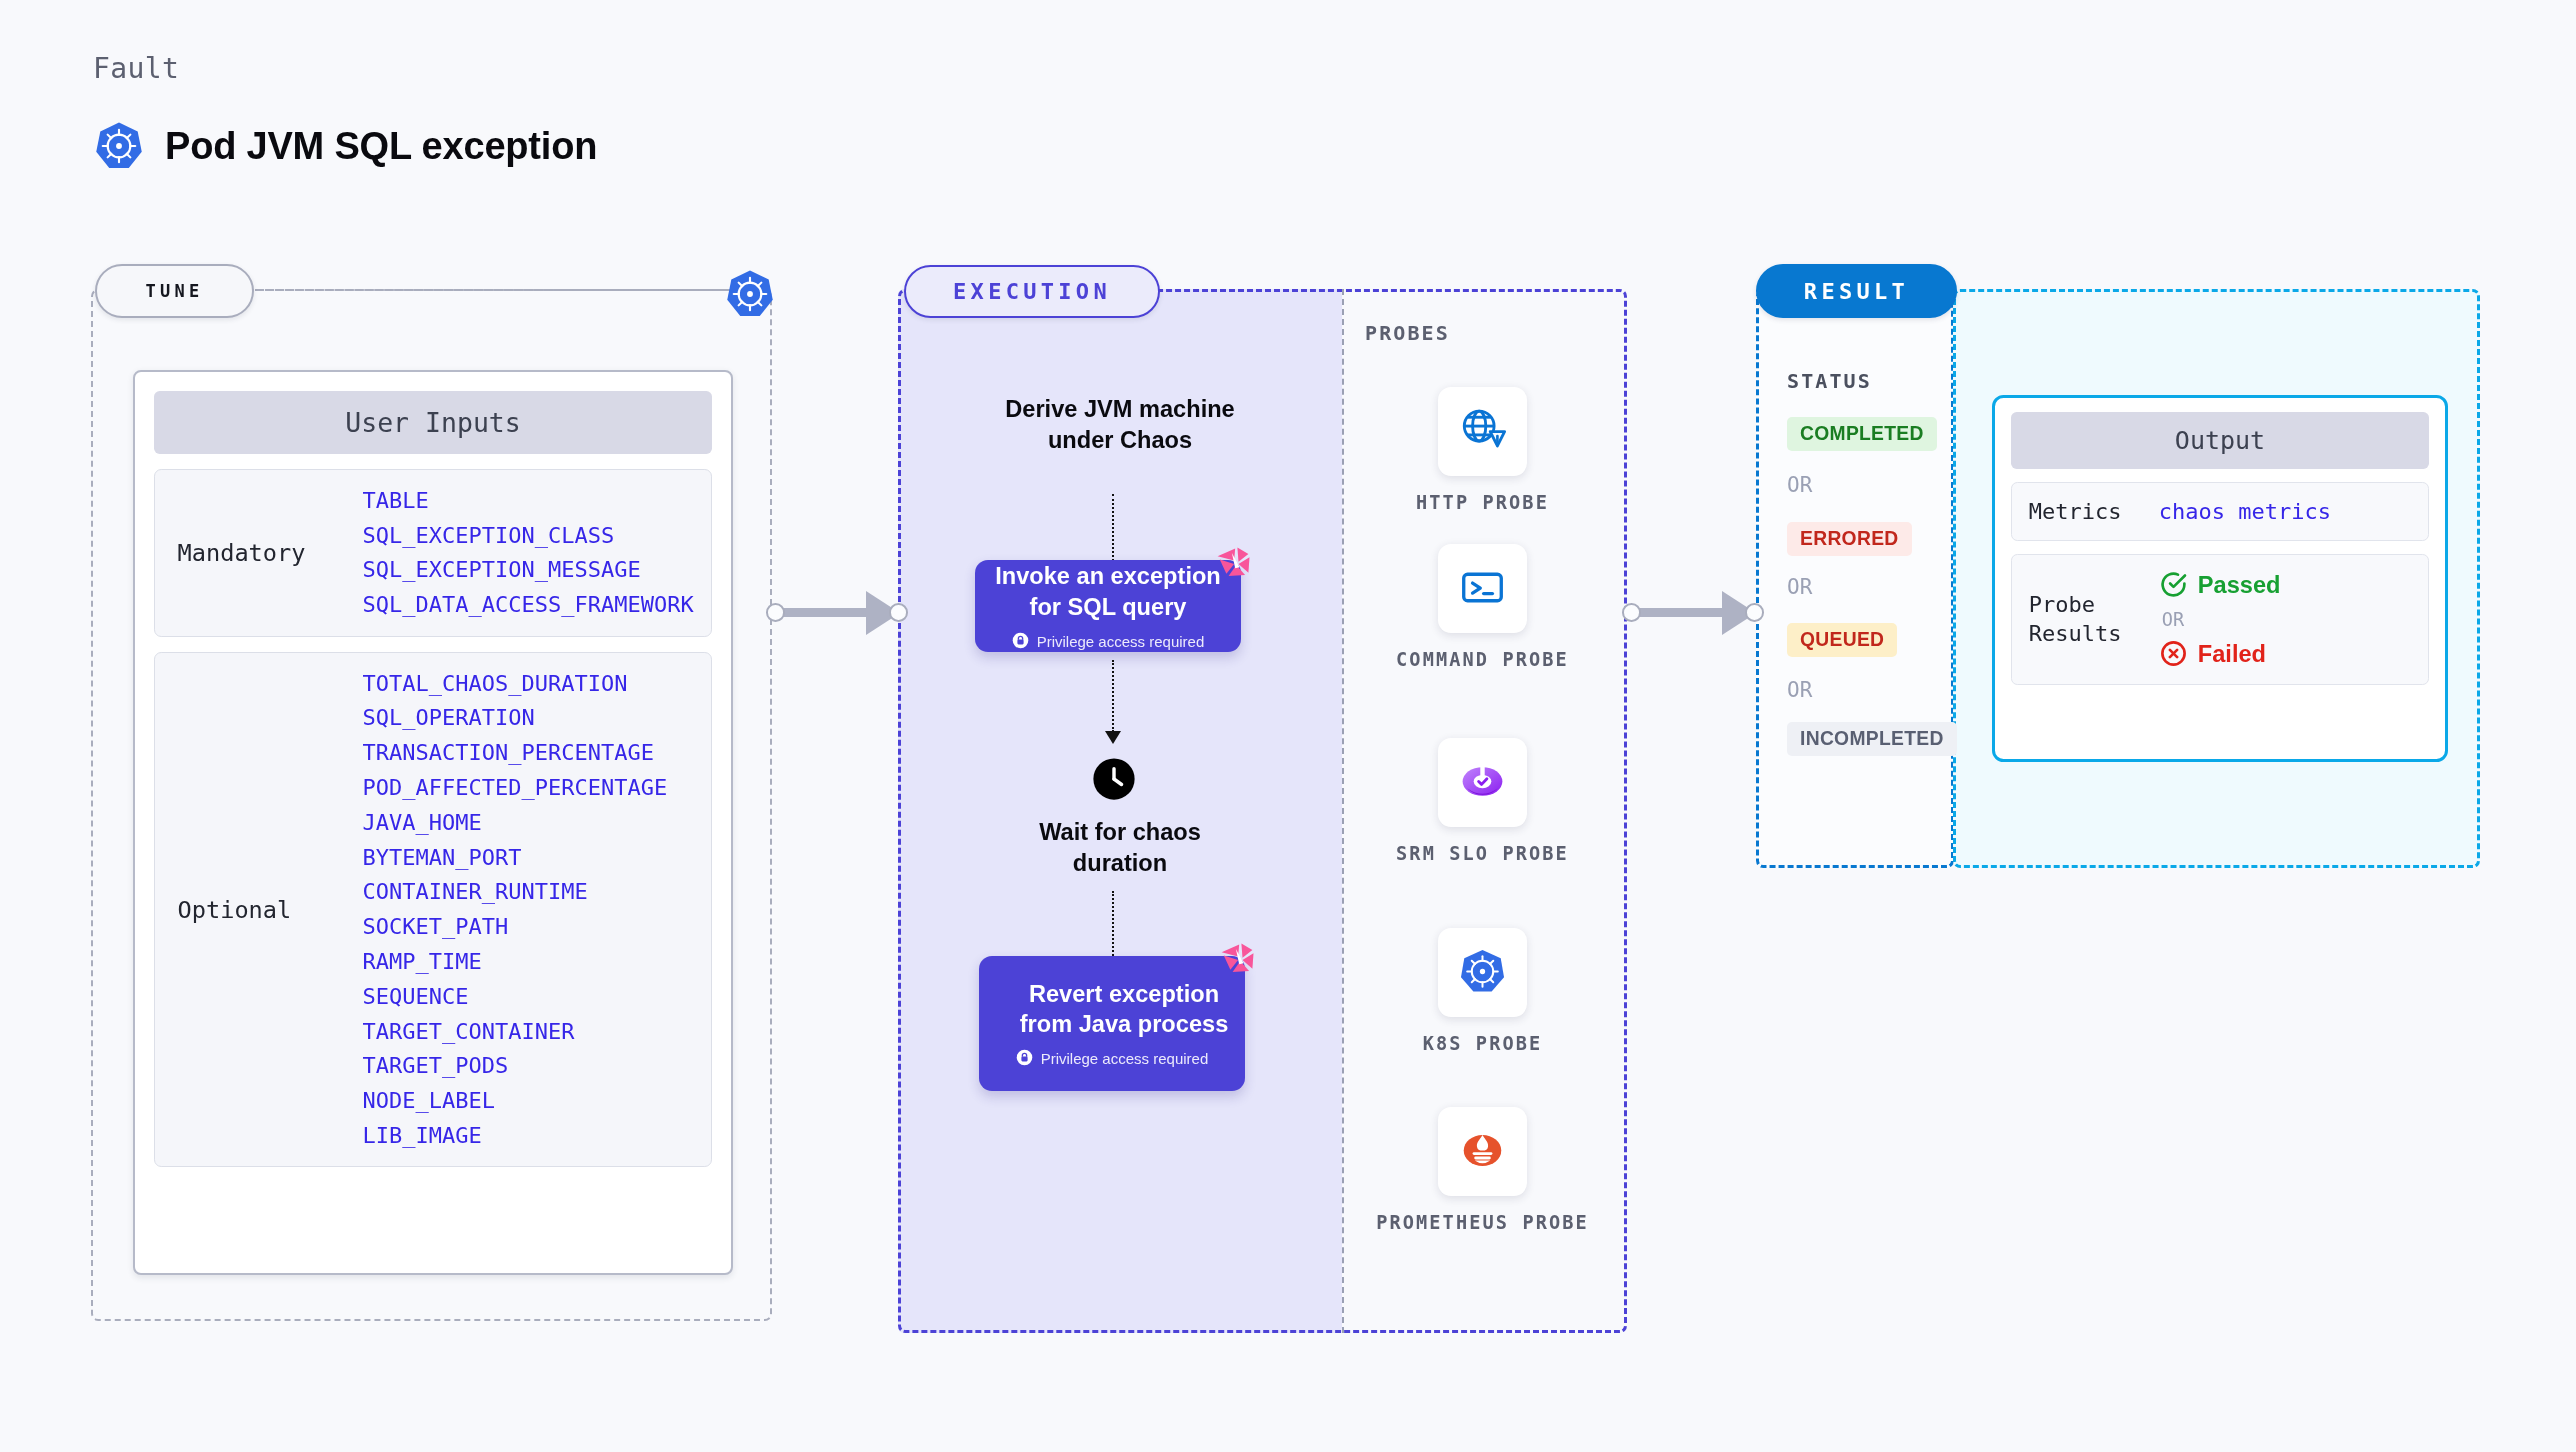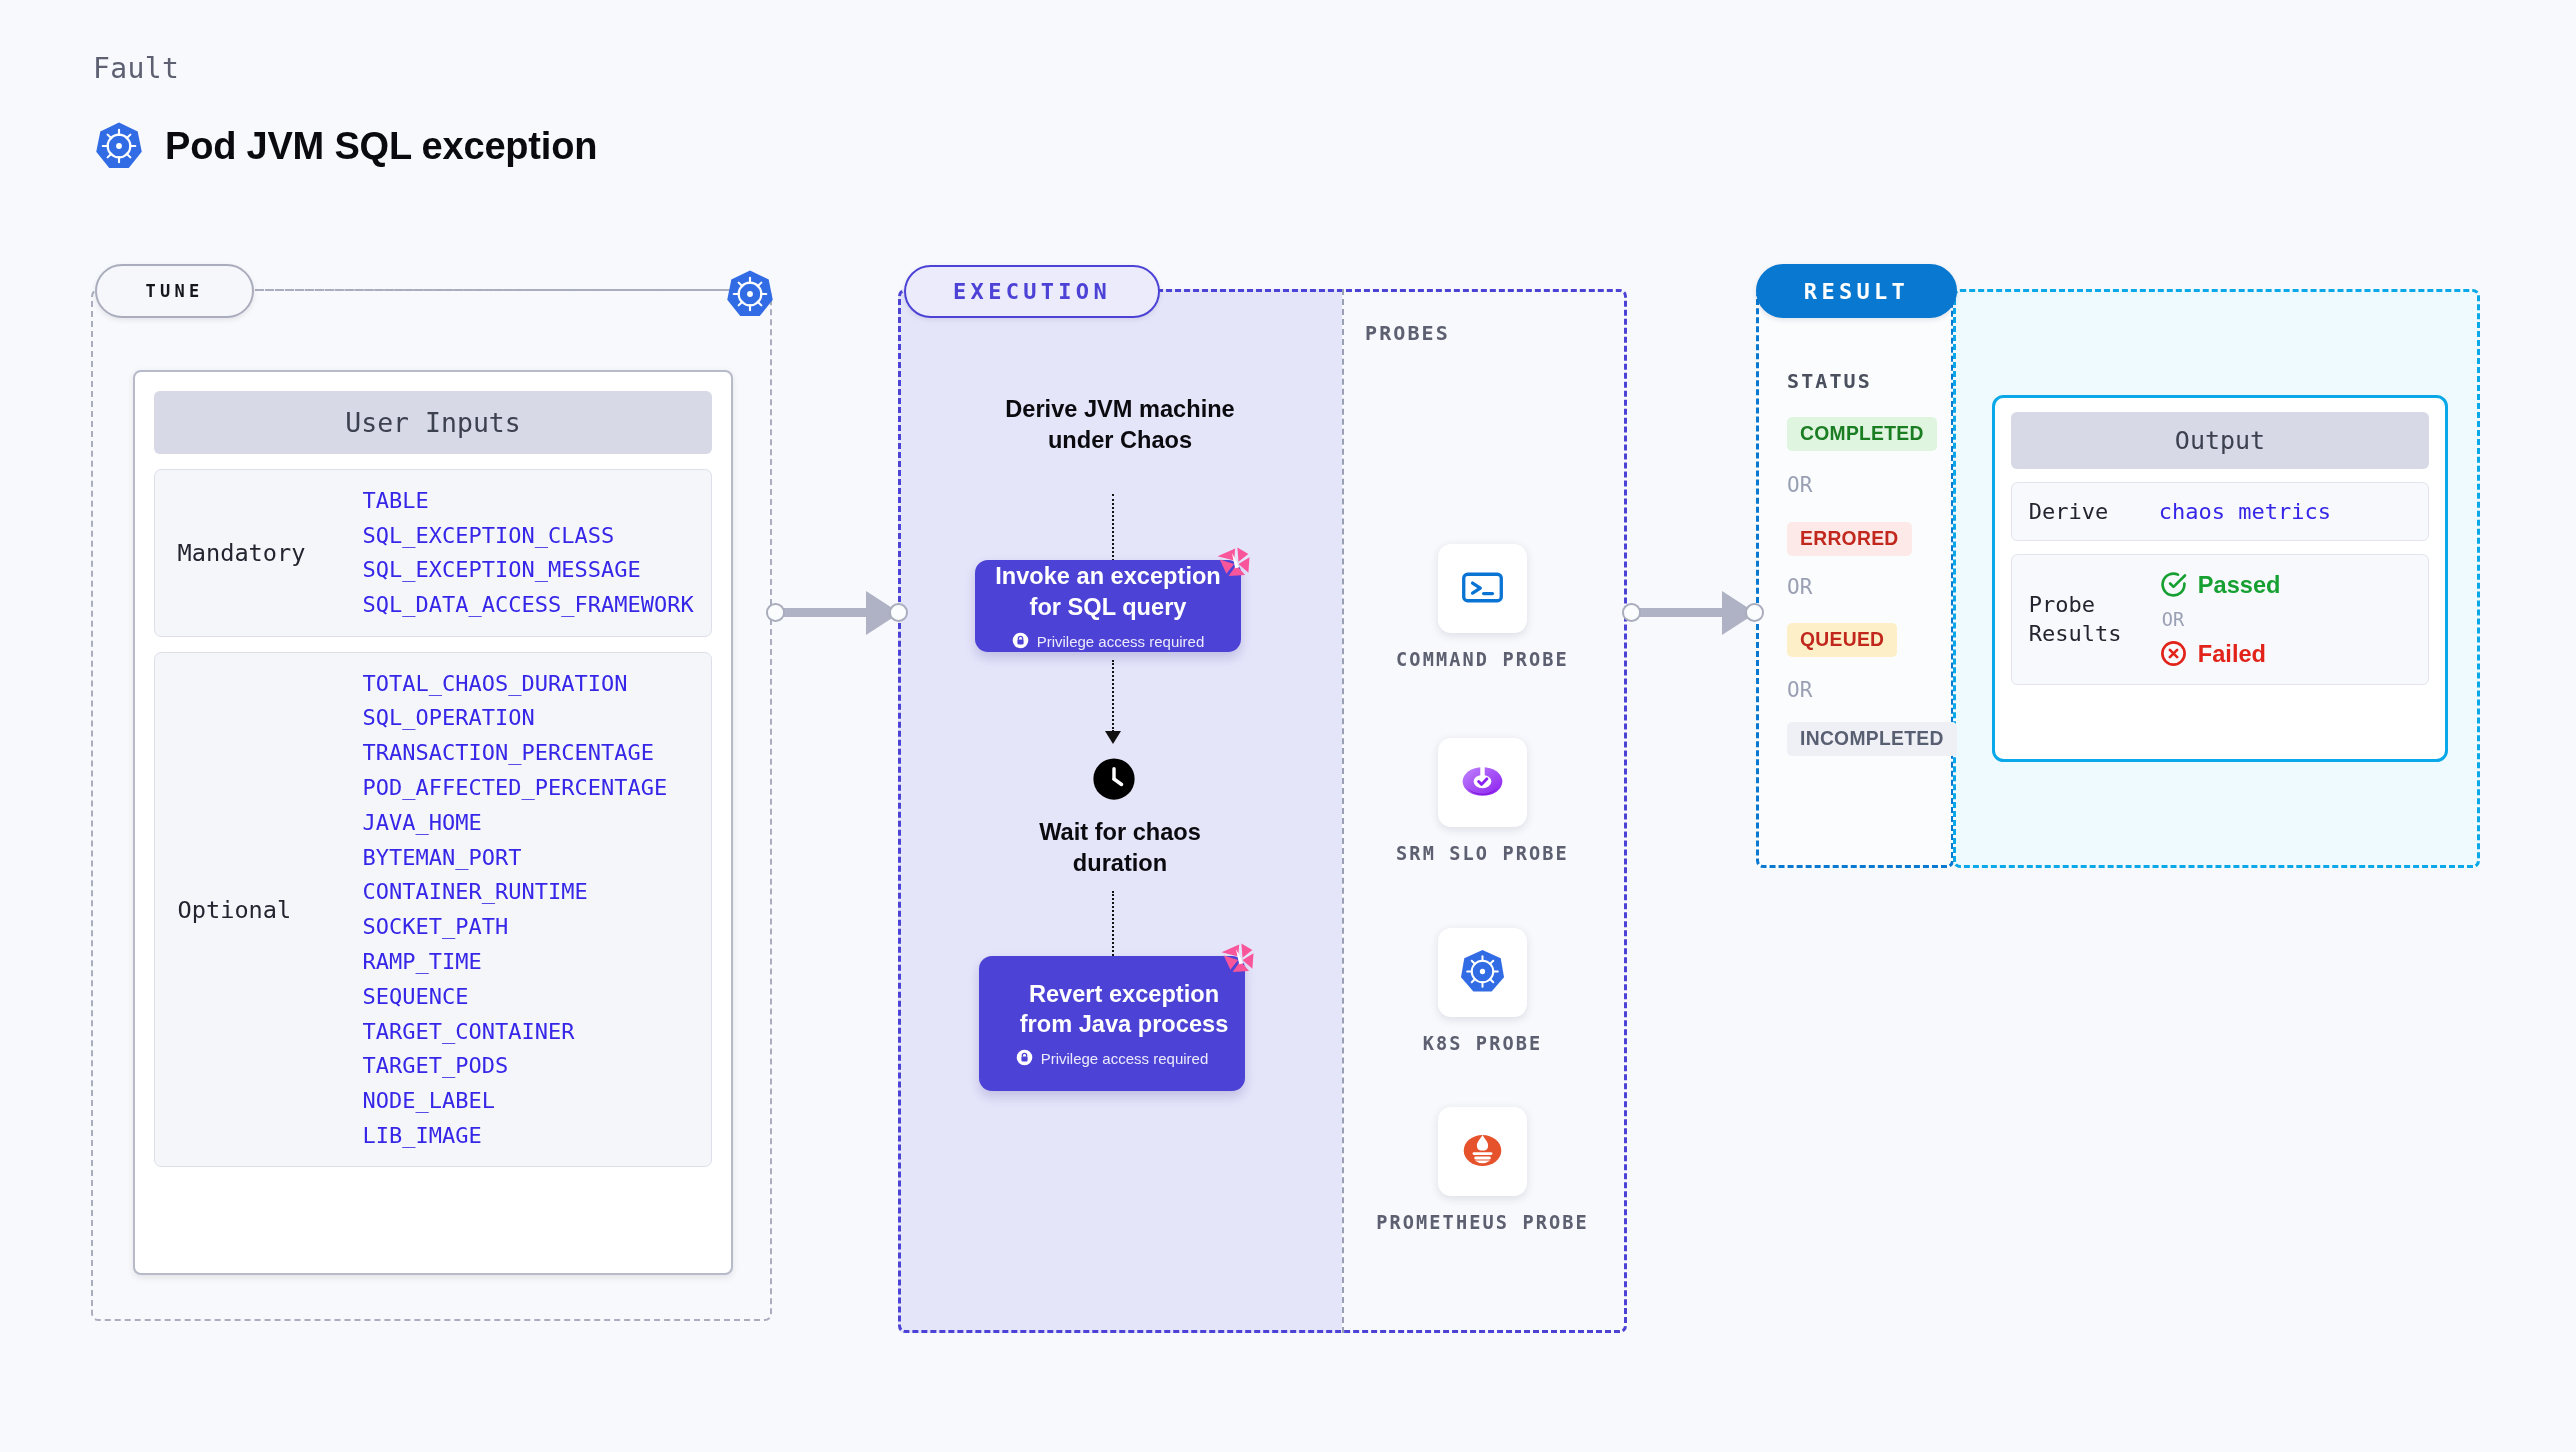--- a/index.html
+++ b/index.html
@@ -383,20 +383,39 @@
         <path d="M25 19 L35 13 L34 27 Z" fill="#f8559a"></path>
         <path d="M8 15 L21 19 L14 28 Z" fill="#f8559a"></path>
         <path d="M16 30 L23 20 L31 29 Z" fill="#f8559a"></path>
         <path d="M19 9 L26 22 L22 23 Z" fill="#ffffff"></path>
       </svg>
     </span>
   </div>
 
   <div class="probes-label">PROBES</div>
 
+  <div class="probe-item" style="left:1375px; top:387px;">
+    <div class="probe-tile">
+      <span>
+        <svg width="53" height="53" viewBox="0 0 48 48">
+          <g fill="none" stroke="#0a74d4" stroke-width="2.6">
+            <circle cx="21" cy="20" r="13.5"></circle>
+            <ellipse cx="21" cy="20" rx="6" ry="13.5"></ellipse>
+            <line x1="7.5" y1="20" x2="34.5" y2="20"></line>
+            <line x1="10.5" y1="12" x2="31.5" y2="12"></line>
+            <line x1="10.5" y1="28" x2="31.5" y2="28"></line>
+          </g>
+          <path d="M31 25 L44 25 L37.5 38 Z" fill="#f7fbff" stroke="#0a74d4" stroke-width="2.6" stroke-linejoin="round"></path>
+          <line x1="37.5" y1="29" x2="37.5" y2="33.5" stroke="#0a74d4" stroke-width="2.4" stroke-linecap="round"></line>
+          <circle cx="37.5" cy="35.8" r="1.3" fill="#0a74d4"></circle>
+        </svg>
+      </span>
+    </div>
+    <div class="probe-name">HTTP PROBE</div>
+  </div>
 
   <div class="probe-item" style="left:1375px; top:544px;">
     <div class="probe-tile">
       <span>
         <svg width="53" height="53" viewBox="0 0 48 48">
           <rect x="7" y="12" width="34" height="24" rx="3.5" fill="none" stroke="#0a74d4" stroke-width="3"></rect>
           <polyline points="15,20 22,24.5 15,29" fill="none" stroke="#0a74d4" stroke-width="3" stroke-linecap="round" stroke-linejoin="round"></polyline>
           <line x1="25" y1="29.5" x2="33" y2="29.5" stroke="#0a74d4" stroke-width="3" stroke-linecap="round"></line>
         </svg>
       </span>
@@ -473,21 +492,21 @@
 
   <div class="status-badge" style="left:1787px; top:623px; background:#fdefc8; color:#c1271c;">QUEUED</div>
   <div class="status-or" style="left:1787px; top:678px;">OR</div>
 
   <div class="status-badge" style="left:1787px; top:722px; background:#eef0f5; color:#595f72;">INCOMPLETED</div>
 
   <div class="out-card">
     <div class="out-head">Output</div>
 
     <div class="out-row">
-      <div class="out-row-label">Derive</div>
+      <div class="out-row-label">Metrics</div>
       <div class="out-metrics-val">chaos metrics</div>
     </div>
 
     <div class="out-row">
       <div class="out-row-label" style="white-space:pre-line;">Probe
 Results</div>
       <div class="out-probe-col">
         <div class="out-probe-line">
           <span>
             <svg width="29" height="29" viewBox="0 0 24 24" fill="none" stroke="#17a032" stroke-width="2.2" stroke-linecap="round" stroke-linejoin="round">

